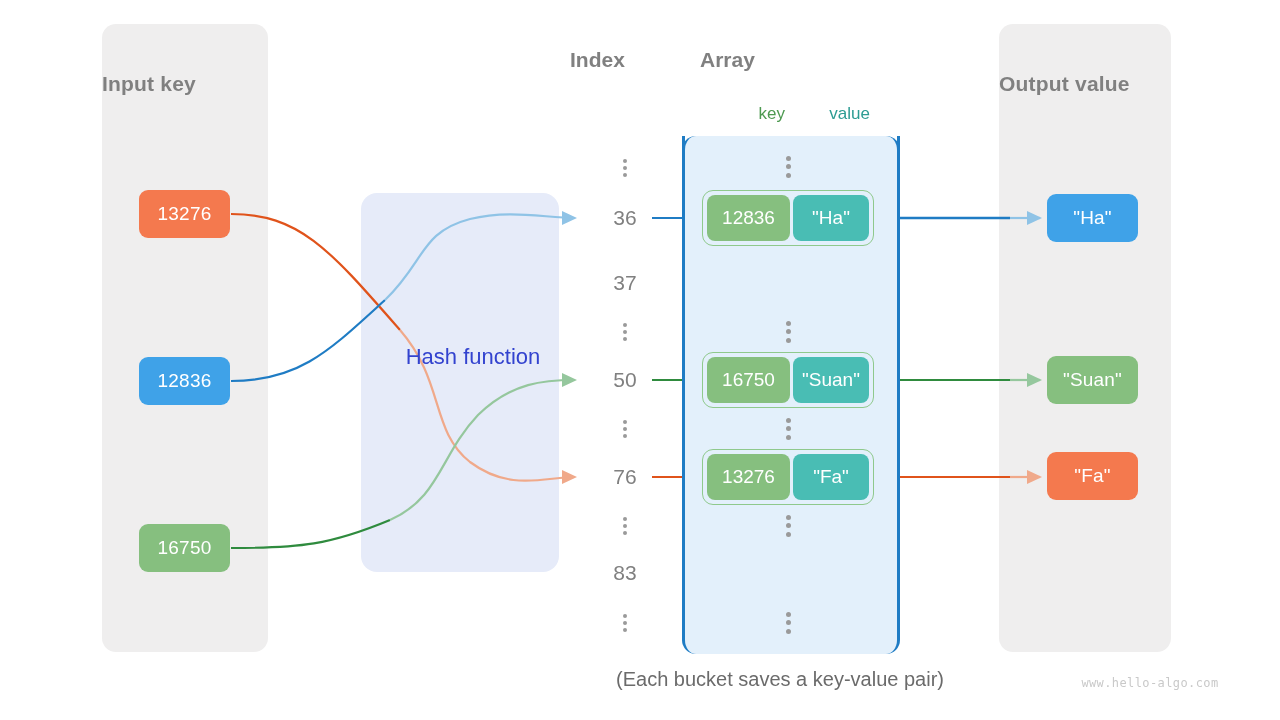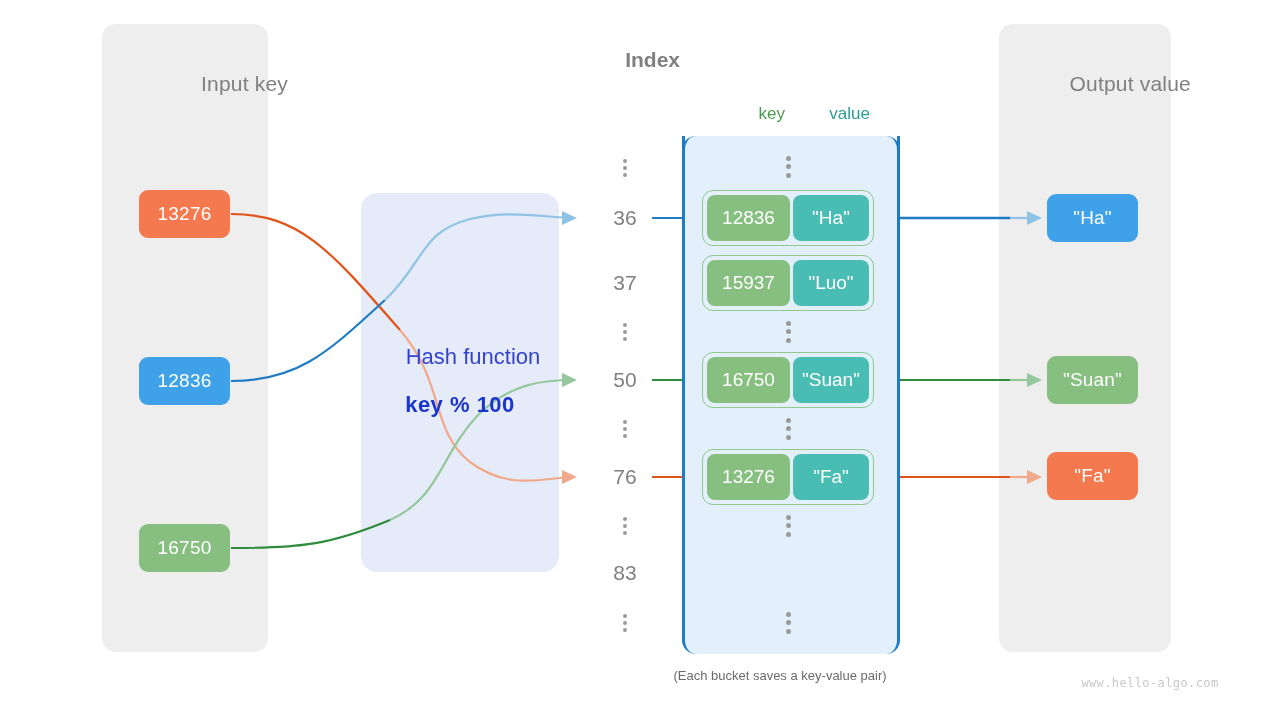--- a/index.html
+++ b/index.html
@@ -10,32 +10,31 @@
   }
   .stage{position:absolute;left:0;top:0;width:1280px;height:720px;}
 
   
   .panel{
     position:absolute;background:#efeeee;border-radius:14px;
   }
   #input-panel{left:102px;top:24px;width:166px;height:628px;}
   #output-panel{left:999px;top:24px;width:172px;height:628px;}
   .panel-title{
-    position:absolute;width:100%;text-align:right;
-    font-size:21px;font-weight:normal;color:#808080;
+    position:absolute;width:100%;text-align:left;
+    font-size:21px;font-weight:bold;color:#808080;
     letter-spacing:.2px;
-    margin-left:20px;
   }
   #input-panel .panel-title{top:48px;}
   #output-panel .panel-title{top:48px;}
 
   
   .col-head{
     position:absolute;font-size:21px;font-weight:bold;color:#808080;
-    text-align:right;
+    text-align:left;
   }
   #head-index{left:570px;top:48px;width:110px;}
   #head-array{left:700px;top:48px;width:175px;}
   .sub-head{position:absolute;font-size:17px;text-align:right;margin-top:8px;}
   #head-key{left:705px;top:96px;width:80px;color:#4e9a51;}
   #head-value{left:790px;top:96px;width:80px;color:#2d9c93;}
 
   
   .pill{
     position:absolute;border-radius:9px;color:#ffffff;
@@ -106,21 +105,21 @@
   .bucket .k{width:83px;background:#86bf7f;}
   .bucket .v{flex:1;background:#49bdb4;}
 
   .arr-dots{position:absolute;width:212px;left:682px;text-align:center;}
   .arr-dots b{display:block;width:5px;height:5px;border-radius:50%;
     background:#9a9a9a;margin:3.5px auto;}
 
   
   #caption{
     position:absolute;left:560px;top:668px;width:440px;text-align:center;
-    font-size:13px;color:#6b6b6b;
+    font-size:20px;color:#6b6b6b;
   }
   #watermark{
     position:absolute;left:1060px;top:676px;width:180px;text-align:center;
     font-family:"DejaVu Sans Mono","Liberation Mono",monospace;
     font-size:12px;color:#c9c9c9;letter-spacing:.4px;
   }
 
   svg.overlay{position:absolute;left:0;top:0;width:1280px;height:720px;
     pointer-events:none;}
 </style>
@@ -131,20 +130,21 @@
 
   <div class="panel" id="input-panel">
     <div class="panel-title">Input key</div>
   </div>
 
   <div class="panel" id="output-panel">
     <div class="panel-title">Output value</div>
   </div>
 
   <div class="col-head" id="head-index">Index</div>
+  <div class="col-head" id="head-array">Array</div>
   <div class="sub-head" id="head-key">key</div>
   <div class="sub-head" id="head-value">value</div>
 
   <div id="hash-panel"></div>
 
   <svg class="overlay" viewBox="0 0 1280 720">
     <defs>
       <marker id="ah-blue" markerWidth="7" markerHeight="7" refX="6" refY="3.2" orient="auto">
         <path d="M0,0 L7,3.2 L0,6.4 z" fill="#1f7cc4"></path>
       </marker>
@@ -186,21 +186,20 @@
     <line x1="890" y1="380" x2="1010" y2="380" stroke="#2f8b3e" stroke-width="2.2"></line>
     <line x1="1010" y1="380" x2="1040" y2="380" stroke="#95c79d" stroke-width="2.2" marker-end="url(#ah-green-l)"></line>
 
     <line x1="652" y1="477" x2="712" y2="477" stroke="#e0531b" stroke-width="2.2"></line>
     <line x1="712" y1="477" x2="890" y2="477" stroke="#f6d5c7" stroke-width="2"></line>
     <line x1="890" y1="477" x2="1010" y2="477" stroke="#e0531b" stroke-width="2.2"></line>
     <line x1="1010" y1="477" x2="1040" y2="477" stroke="#f0a98a" stroke-width="2.2" marker-end="url(#ah-orange-l)"></line>
   </svg>
 
   <div id="hash-label">Hash function</div>
-  <div id="hash-formula">key % 100</div>
 
   <div class="pill orange" id="in-0">13276</div>
   <div class="pill blue" id="in-1">12836</div>
   <div class="pill green" id="in-2">16750</div>
 
   <div class="pill blue" id="out-0">"Ha"</div>
   <div class="pill green" id="out-1">"Suan"</div>
   <div class="pill orange" id="out-2">"Fa"</div>
 
   <div class="dots" style="top:156px">
@@ -240,24 +239,20 @@
       <b></b>
       <b></b>
       <b></b>
     </div>
 
   <div class="bucket" style="top:190px">
     <div class="k">12836</div>
     <div class="v">"Ha"</div>
   </div>
 
-  <div class="bucket" style="top:255px">
-    <div class="k">15937</div>
-    <div class="v">"Luo"</div>
-  </div>
 
   <div class="arr-dots" style="top:317px">
       <b></b>
       <b></b>
       <b></b>
     </div>
 
   <div class="bucket" style="top:352px">
     <div class="k">16750</div>
     <div class="v">"Suan"</div>

